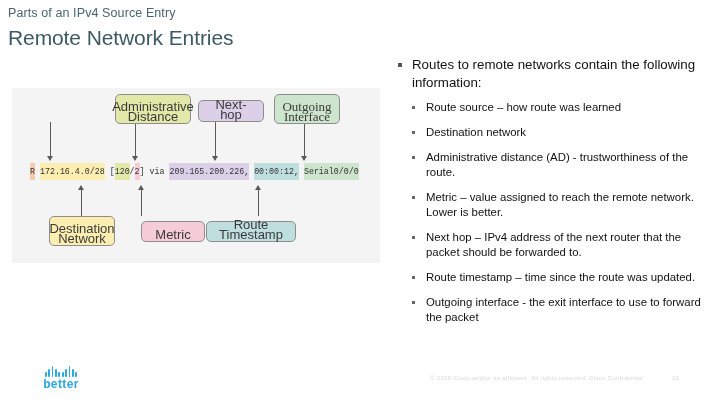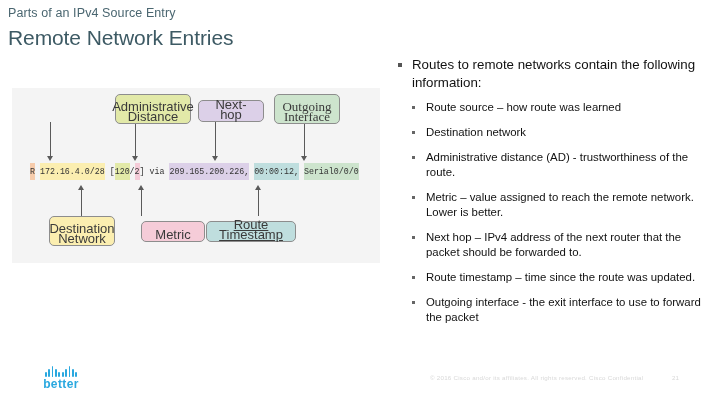--- a/index.html
+++ b/index.html
@@ -220,21 +220,21 @@
 
   <div class="ahead up" style="left:243px; top:97px;"></div>
   <div class="arrow" style="left:246px; top:102px; height:26px;"></div>
 
   <div class="dbox" style="left:37px; top:128px; width:66px; height:30px; background:#fbeeb0;">
     <span>Destination Network</span>
   </div>
   <div class="dbox" style="left:115px; top:133px; width:64px; height:21px; background:#f5ccd8;margin-left:14px;">
     <span>Metric</span>
   </div>
-  <div class="dbox" style="left:194px; top:133px; width:90px; height:21px; background:#bfdede;text-decoration:underline;">
+  <div class="dbox" style="left:194px; top:133px; width:90px; height:21px; background:#bfdede;">
     <span>Route Timestamp</span>
   </div>
 </div>
 
 <div id="bullets">
   <div class="b1">Routes to remote networks contain the following information:</div>
   <div class="b2">Route source – how route was learned</div>
   <div class="b2">Destination network</div>
   <div class="b2">Administrative distance (AD) - trustworthiness of the route.</div>
   <div class="b2">Metric – value assigned to reach the remote network. Lower is better.</div>

